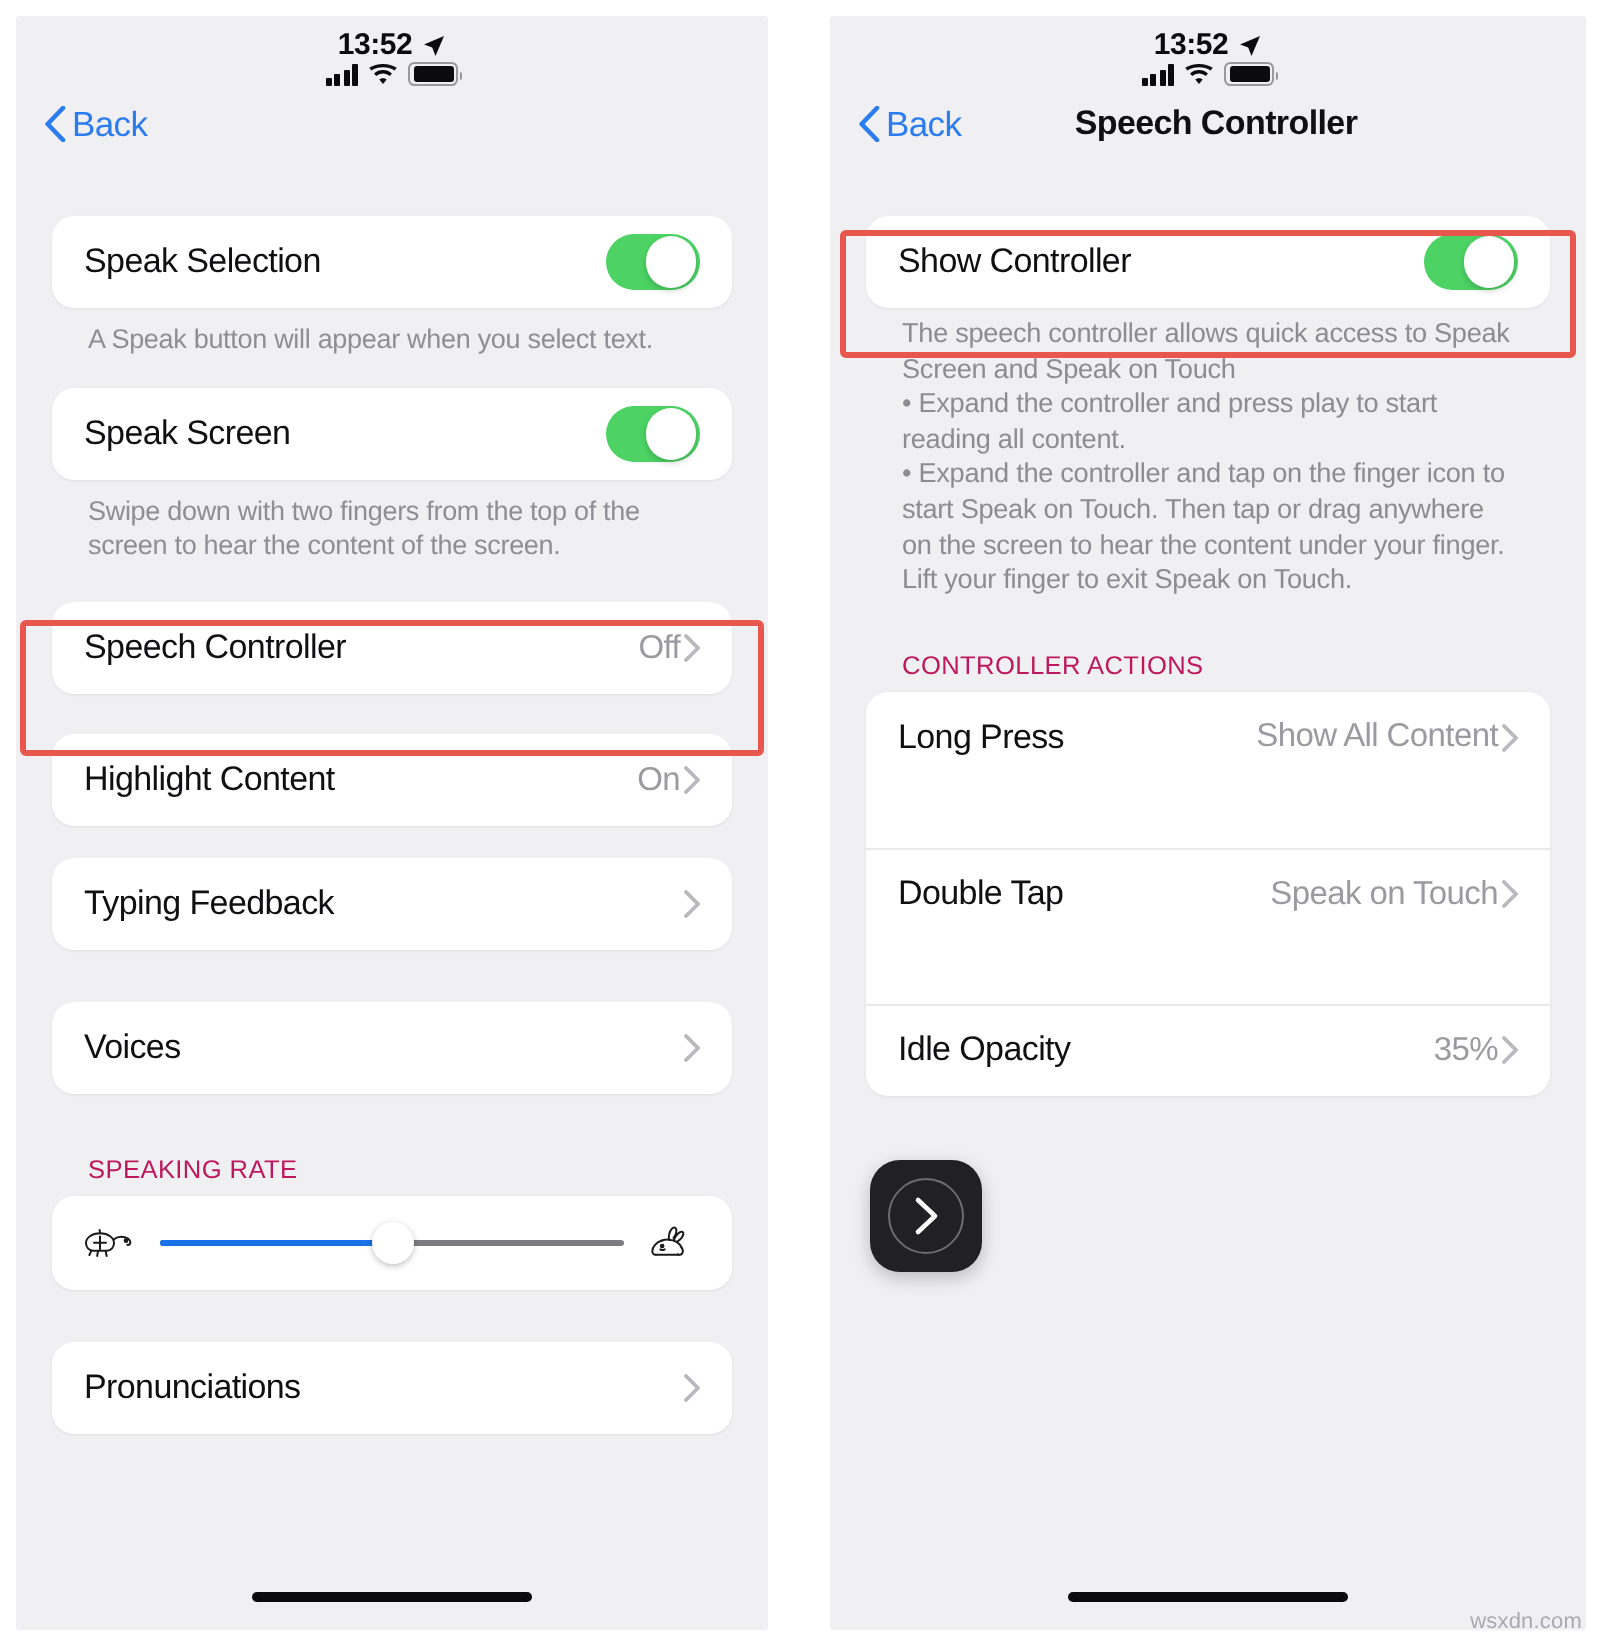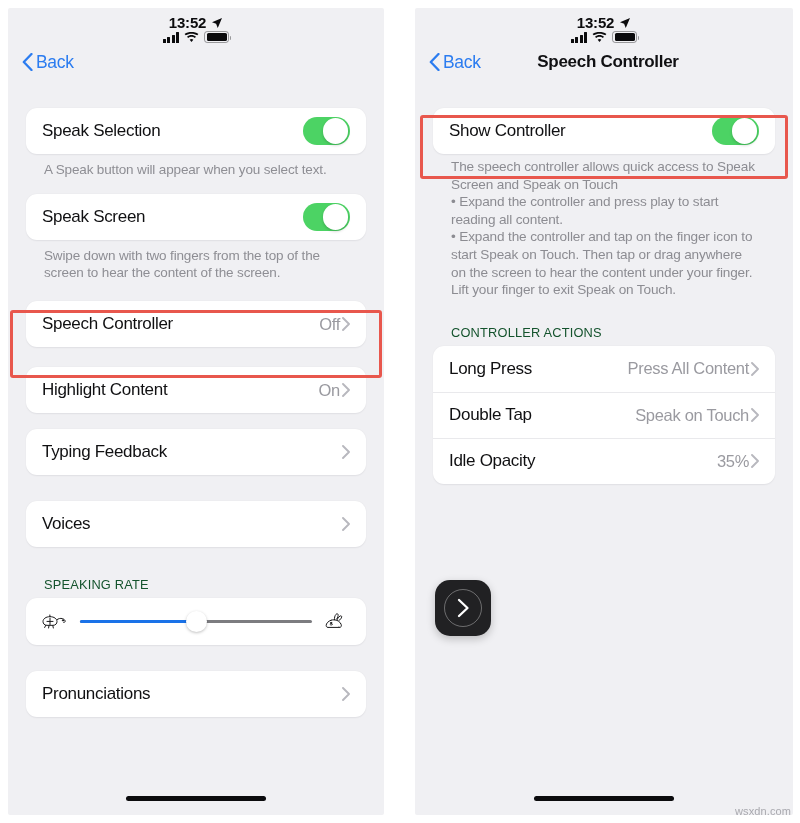--- a/index.html
+++ b/index.html
@@ -162,21 +162,21 @@
     box-shadow: 0 0.5px 1.5px rgba(20,20,30,.07);
   }
   .row {
     display: flex;
     align-items: center;
     justify-content: space-between;
     min-height: 46px;
     padding: 0 16px;
     box-sizing: border-box;
   }
-  .row + .row { border-top: 0.8px solid #e9e9ec; }
+  .row + .row { border-top: 0.8px solid #e9e9ec; margin-top: 32px; }
   .row-label {
     font-size: 17px;
     color: #101012;
     letter-spacing: -0.3px;
   }
   .row-right {
     display: flex;
     align-items: center;
     gap: 2px;
   }
@@ -193,21 +193,21 @@
   }
   .footnote {
     font-size: 13.5px;
     line-height: 17px;
     color: #8e8e94;
     padding: 7px 18px 0 18px;
     letter-spacing: -0.15px;
   }
   .section-head {
     font-size: 12.8px;
-    color: #14532d;
+    color: #be185d;
     letter-spacing: 0.2px;
     padding: 0 18px 6px 18px;
     text-transform: uppercase;
   }
   .gap-16 { height: 16px; }
   .gap-20 { height: 20px; }
   .gap-26 { height: 26px; }
   .gap-30 { height: 30px; }
 
   
@@ -563,21 +563,21 @@
 
       <div class="gap-26"></div>
 
       <div class="section-head">CONTROLLER ACTIONS</div>
 
       <div class="card">
 
         <div class="row">
           <span class="row-label">Long Press</span>
           <span class="row-right">
-            <span class="row-value">Press All Content</span>
+            <span class="row-value">Show All Content</span>
             <svg class="chev" viewBox="0 0 8 14">
               <path d="M1 1l6 6-6 6" fill="none" stroke="#b8b8be" stroke-width="1.9" stroke-linecap="round" stroke-linejoin="round"></path>
             </svg>
           </span>
         </div>
 
         <div class="row">
           <span class="row-label">Double Tap</span>
           <span class="row-right">
             <span class="row-value">Speak on Touch</span>

